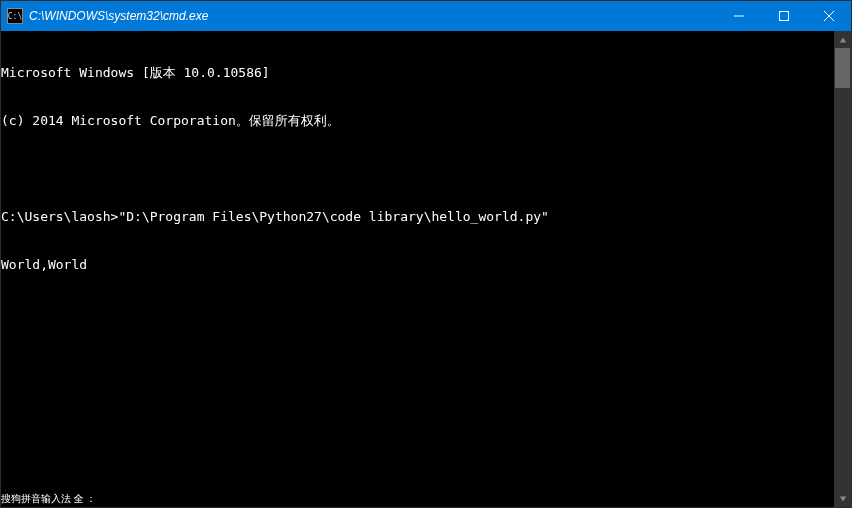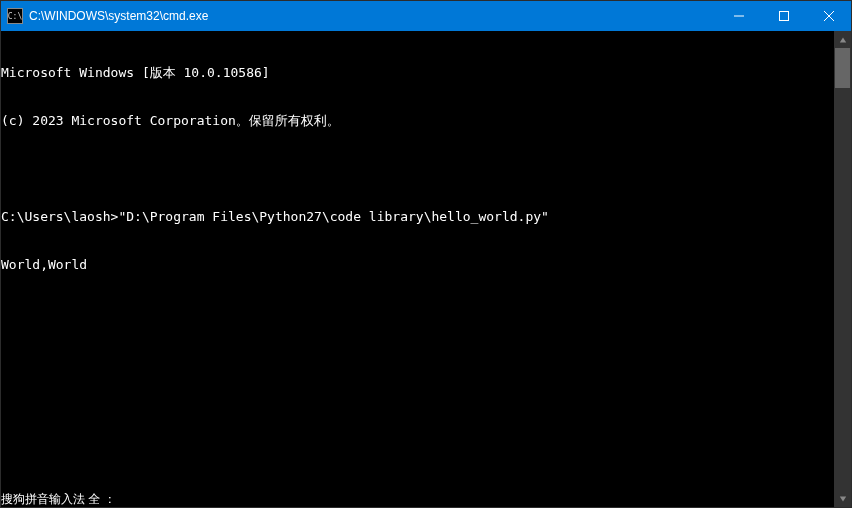--- a/index.html
+++ b/index.html
@@ -39,20 +39,21 @@
       margin-right: 6px;
       display: flex;
       align-items: center;
       justify-content: center;
       font-size: 8px;
       color: #ccc;
       font-family: monospace;
     }
     .title-text {
       flex: 1;
+      font-style: italic;
     }
     .window-controls {
       display: flex;
       height: 100%;
     }
     .win-btn {
       width: 45px;
       height: 100%;
       display: flex;
       align-items: center;
@@ -86,22 +87,22 @@
       position: relative;
       overflow: hidden;
     }
     .console-line {
       min-height: 16px;
     }
     .ime-bar {
       position: absolute;
       bottom: 0;
       left: 0;
-      font-family: Liberation Sans, sans-serif;
-      font-size: 12px;
+      font-family: Liberation Serif, serif;
+      font-size: 10px;
       color: #fff;
     }
     .scrollbar-track {
       width: 17px;
       background: #333;
       position: relative;
     }
     .scroll-arrow {
       width: 17px;
       height: 17px;
@@ -157,21 +158,21 @@
         <svg viewBox="0 0 10 10">
             <line x1="0" y1="0" x2="10" y2="10"></line>
             <line x1="10" y1="0" x2="0" y2="10"></line>
           </svg>
       </div>
     </div>
   </div>
   <div class="content-area">
     <div class="console">
       <div class="console-line">Microsoft Windows [版本 10.0.10586]</div>
-      <div class="console-line">(c) 2023 Microsoft Corporation。保留所有权利。</div>
+      <div class="console-line">(c) 2014 Microsoft Corporation。保留所有权利。</div>
       <div class="console-line"></div>
       <div class="console-line">C:\Users\laosh&gt;"D:\Program Files\Python27\code library\hello_world.py"</div>
       <div class="console-line">World,World</div>
       <div class="console-line"></div>
       <div class="ime-bar">搜狗拼音输入法 全 ：</div>
     </div>
     <div class="scrollbar-track">
       <div class="scroll-arrow up">
         <svg viewBox="0 0 10 10">
             <polygon points="5,2 9,8 1,8"></polygon>

